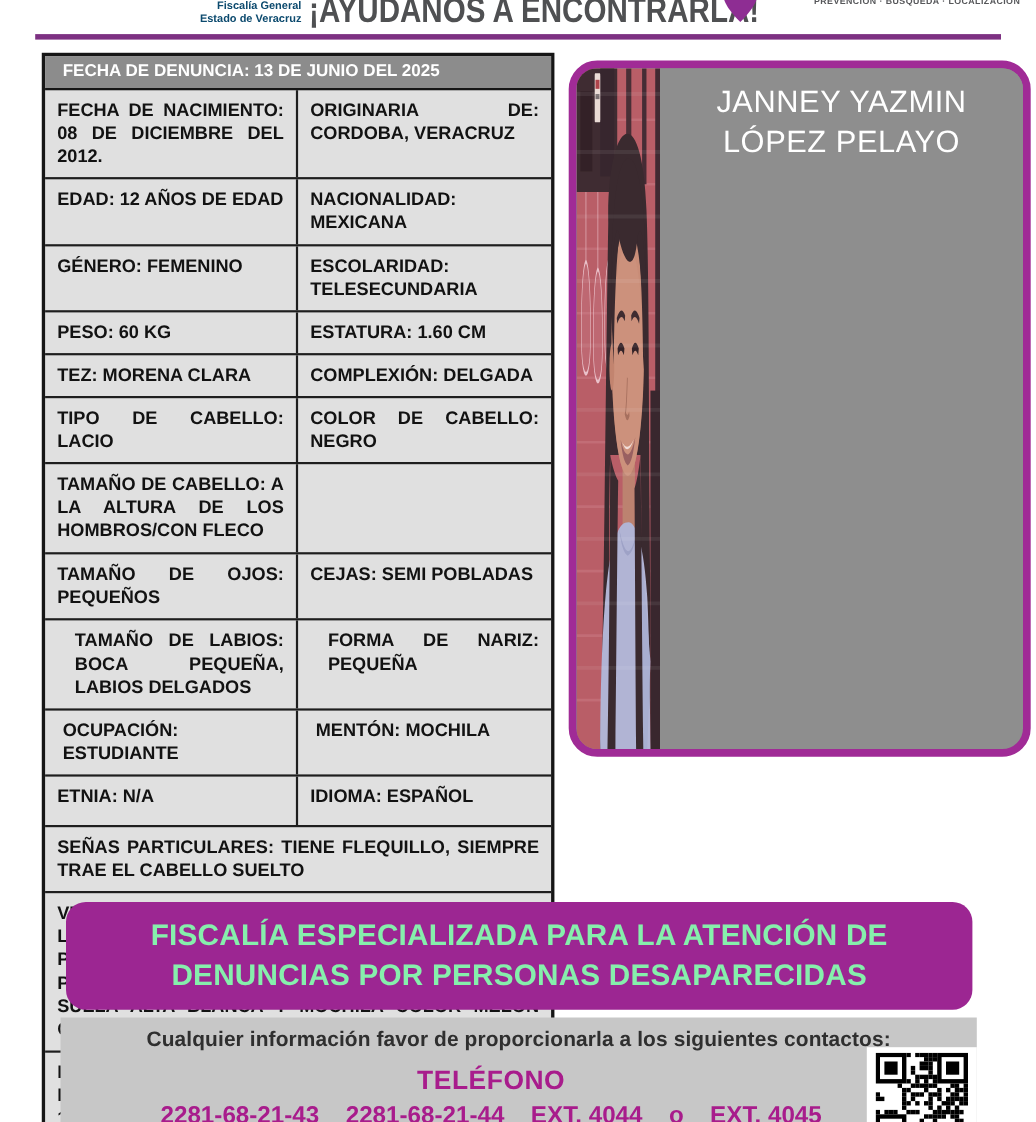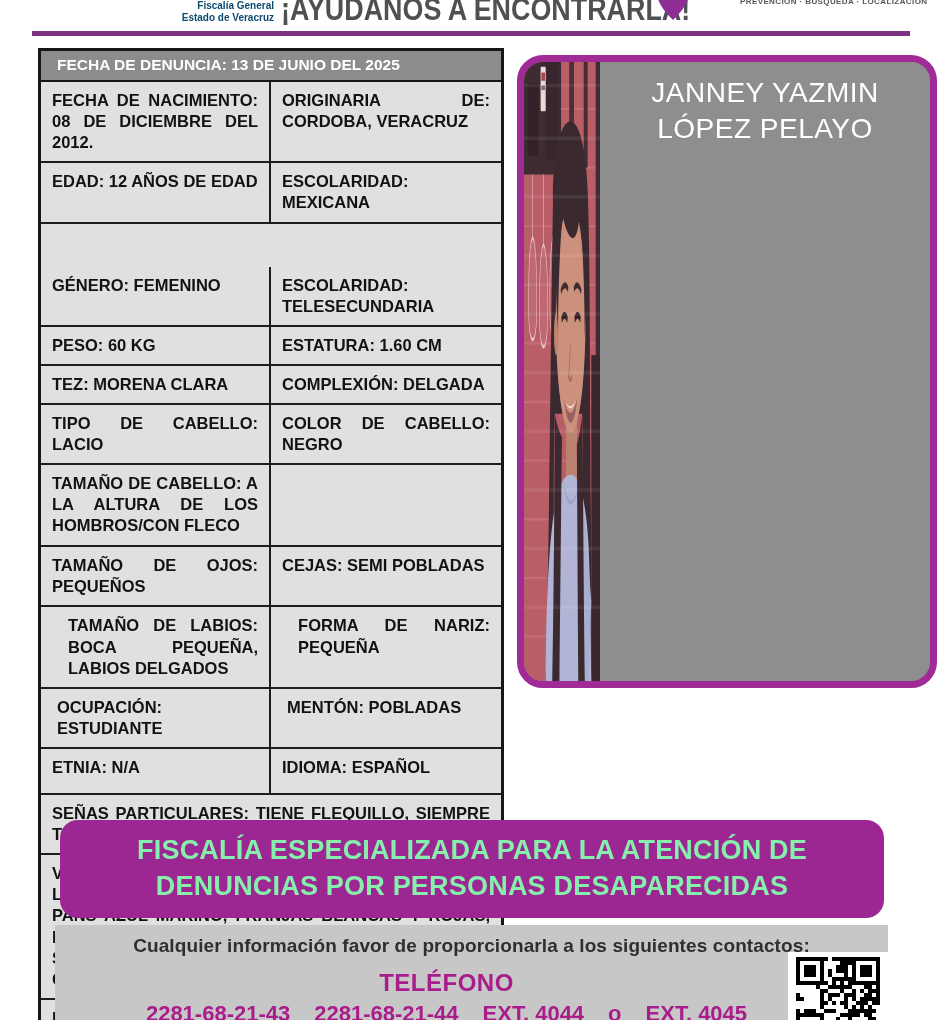--- a/index.html
+++ b/index.html
@@ -36,21 +36,21 @@
   }
   .trow{display:flex;border-bottom:2px solid #1e1e1e;}
   .trow:last-child{border-bottom:none;}
   .cell{
     box-sizing:border-box;padding:8px 11px;font-size:16.5px;font-weight:700;
     color:#121212;line-height:1.28;text-align:justify;
   }
   .cell-l{width:50%;border-right:2px solid #1e1e1e;}
   .cell-r{width:50%;}
   .cell-full{width:100%;}
-  .h64{min-height:64px;} .h44{min-height:44px;} .h58{min-height:58px;margin-top:43px;}
+  .h64{min-height:64px;} .h44{min-height:44px;} .h58{min-height:58px;}
   .h36{min-height:36px;} .h34{min-height:34px;} .h80{min-height:80px;}
   .h56{min-height:56px;margin-left:16px;} .h50{min-height:50px;padding-left:16px;} .h52{min-height:52px;}
   .h118{min-height:118px;} .h90{min-height:90px;}
 
   
   .photo-card{
     position:absolute;left:517px;top:55px;width:420px;height:633px;
     border:7px solid #a02b96;border-radius:26px;overflow:hidden;
     box-sizing:border-box;display:flex;background:#8e8e8e;
   }
@@ -117,21 +117,21 @@
 
 <div class="info-table">
   <div class="thead">FECHA DE DENUNCIA: 13 DE JUNIO DEL 2025</div>
 
   <div class="trow">
     <div class="cell cell-l h64">FECHA DE NACIMIENTO: 08 DE DICIEMBRE DEL 2012.</div>
     <div class="cell cell-r h64">ORIGINARIA DE: CORDOBA, VERACRUZ</div>
   </div>
   <div class="trow">
     <div class="cell cell-l h44">EDAD: 12 AÑOS DE EDAD</div>
-    <div class="cell cell-r h44">ESCOLARIDAD: MEXICANA</div>
+    <div class="cell cell-r h44">NACIONALIDAD: MEXICANA</div>
   </div>
   <div class="trow">
     <div class="cell cell-l h58">GÉNERO: FEMENINO</div>
     <div class="cell cell-r h58">ESCOLARIDAD: TELESECUNDARIA</div>
   </div>
   <div class="trow">
     <div class="cell cell-l h36">PESO: 60 KG</div>
     <div class="cell cell-r h36">ESTATURA: 1.60 CM</div>
   </div>
   <div class="trow">
@@ -148,21 +148,21 @@
   <div class="trow">
     <div class="cell cell-l h34">TAMAÑO DE OJOS: PEQUEÑOS</div>
     <div class="cell cell-r h34">CEJAS: SEMI POBLADAS</div>
   </div>
   <div class="trow">
     <div class="cell cell-l h56">TAMAÑO DE LABIOS: BOCA PEQUEÑA, LABIOS DELGADOS</div>
     <div class="cell cell-r h56">FORMA DE NARIZ: PEQUEÑA</div>
   </div>
   <div class="trow">
     <div class="cell cell-l h50">OCUPACIÓN: ESTUDIANTE</div>
-    <div class="cell cell-r h50">MENTÓN: POBLADAS</div>
+    <div class="cell cell-r h50">MENTÓN: MOCHILA</div>
   </div>
   <div class="trow">
     <div class="cell cell-l h44">ETNIA: N/A</div>
     <div class="cell cell-r h44">IDIOMA: ESPAÑOL</div>
   </div>
   <div class="trow">
     <div class="cell cell-full h52">SEÑAS PARTICULARES: TIENE FLEQUILLO, SIEMPRE TRAE EL CABELLO SUELTO</div>
   </div>
   <div class="trow">
     <div class="cell cell-full h118">VESTIMENTA: UNIFORME DE EDUCACION FISICA DE LA ESCUELA TELESECUNDARIA DE ARBOLEDAS, PANS AZUL MARINO, FRANJAS BLANCAS Y ROJAS, PLAYERA BLANCA, TENIS COLOR MEZCLILLA CON SUELA ALTA BLANCA Y MOCHILA COLOR MELON CON LA LETRA “POLO”</div>

